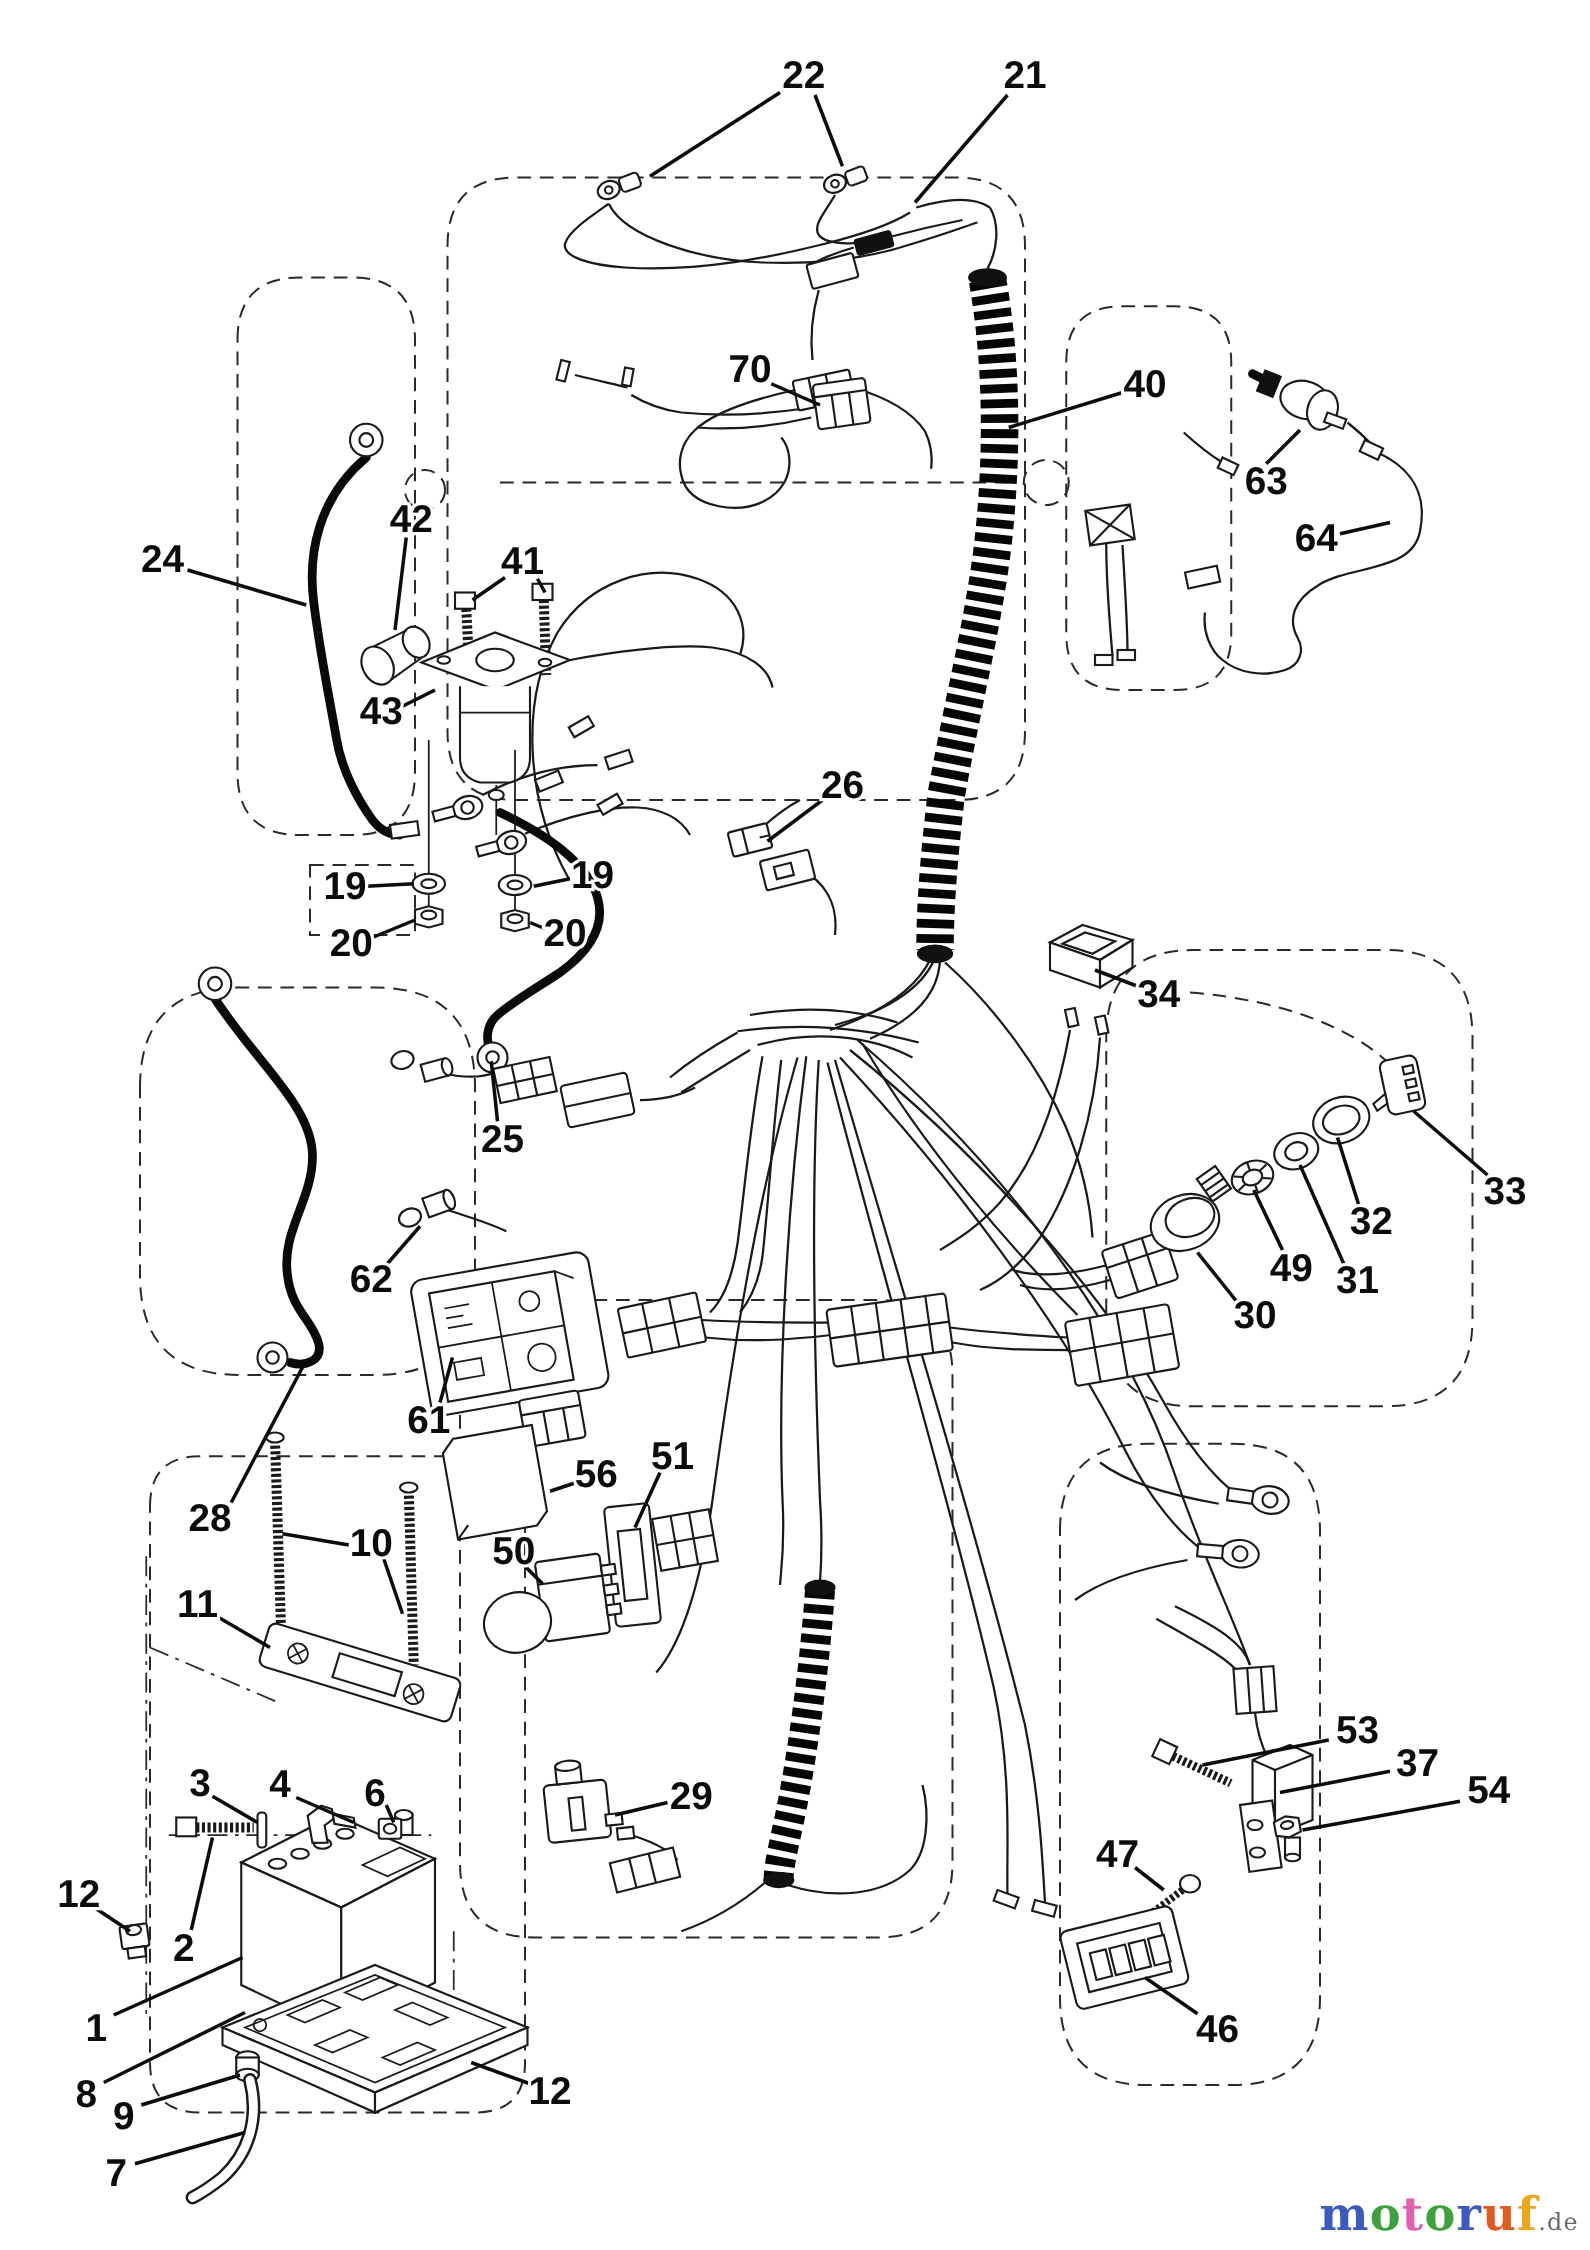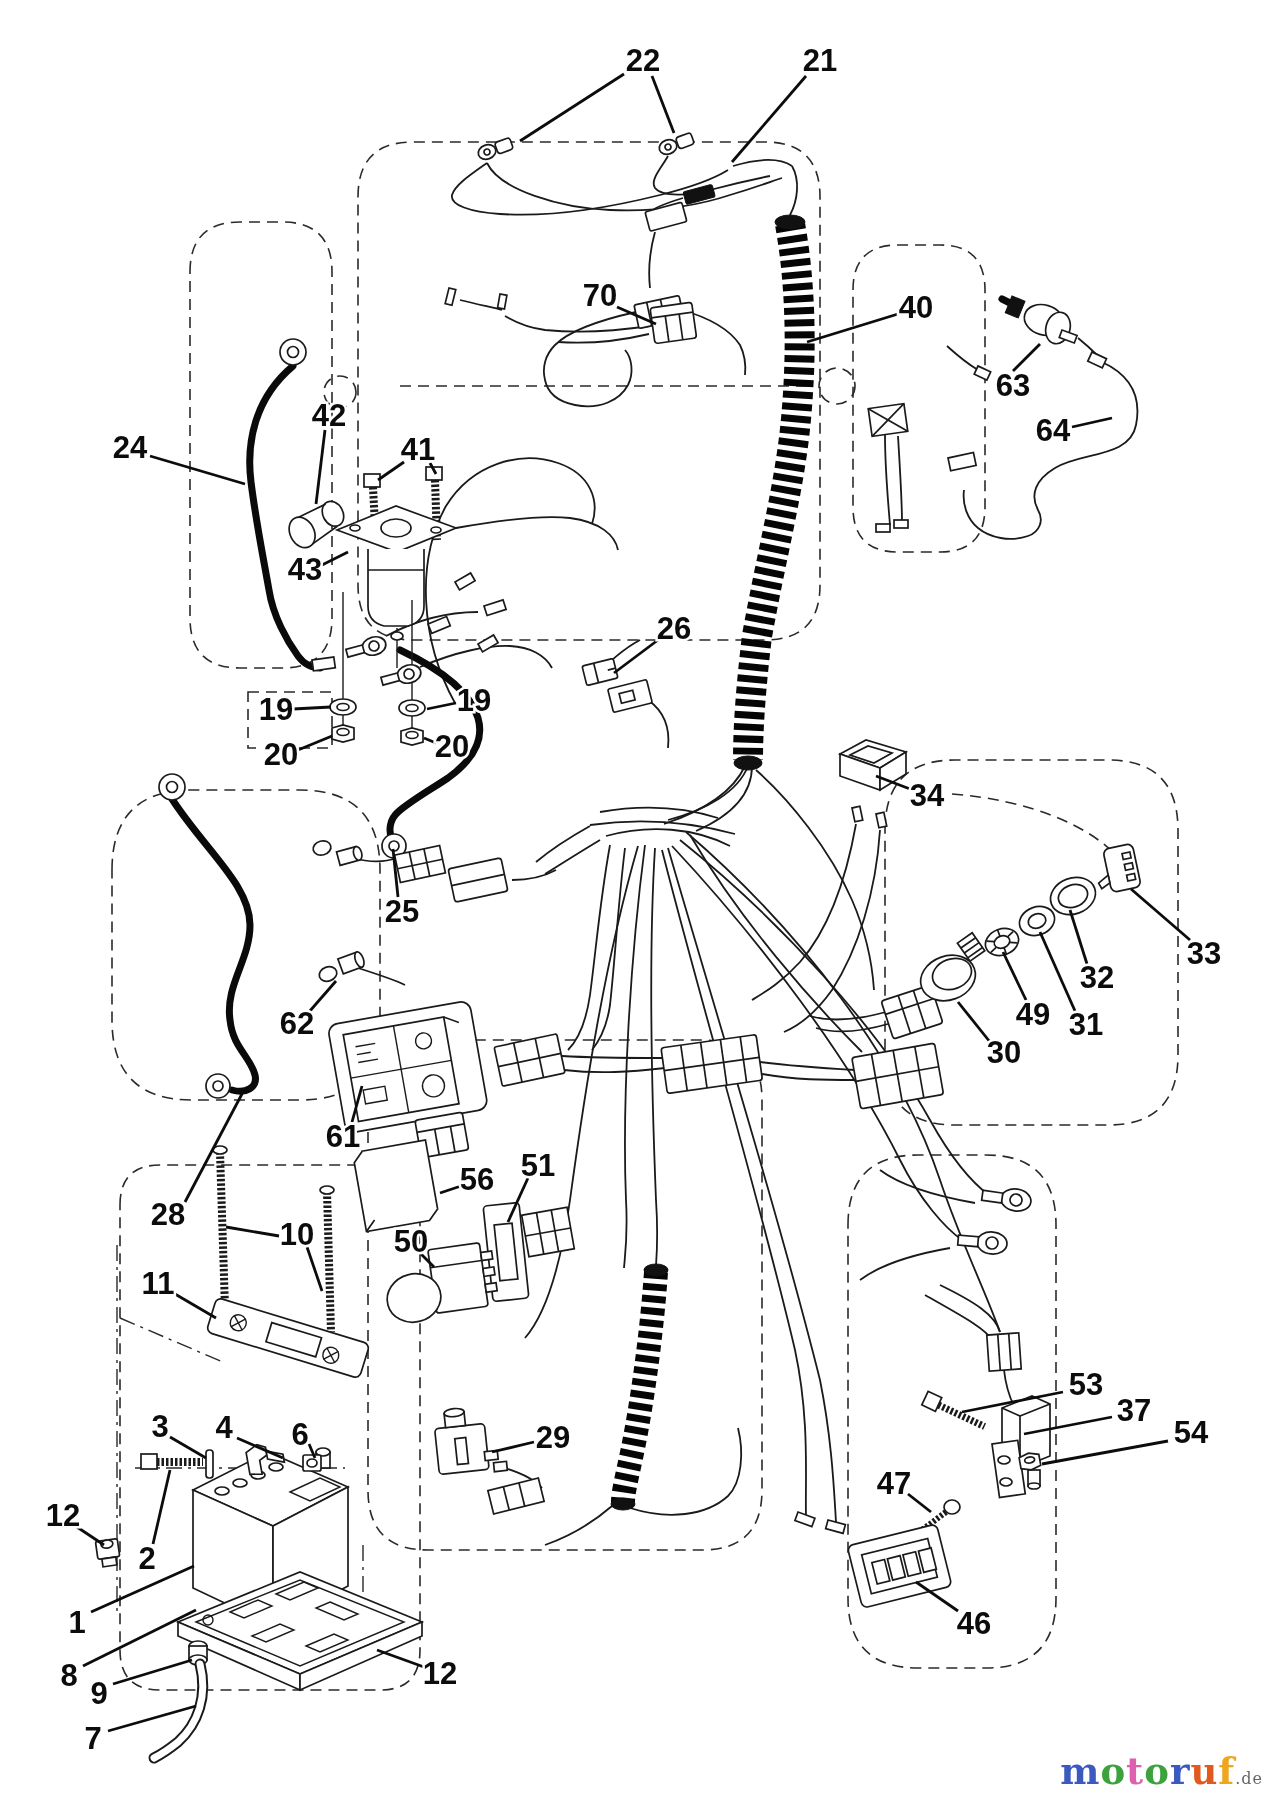--- a/index.html
+++ b/index.html
@@ -15,21 +15,21 @@
   .partline{fill:none;stroke:#1a1a1a;stroke-width:1.4;}
   .darkpart{fill:#111;stroke:#111;}
   .thread{fill:none;stroke:#1a1a1a;stroke-dasharray:2.5 2;}
   .leader{stroke:#0c0c0c;stroke-width:2.8;}
   .callout{font-family:"Liberation Sans",sans-serif;font-weight:bold;font-size:31px;
            fill:#0c0c0c;text-anchor:middle;dominant-baseline:central;
            paint-order:stroke;stroke:#ffffff;stroke-width:5px;}
   .watermark{position:absolute;right:9px;bottom:10px;
              font-family:"DejaVu Serif",serif;font-weight:bold;font-size:37px;
              letter-spacing:1px;line-height:1;user-select:none;}
-  .wm-suffix{font-size:16px;font-weight:normal;}
+  .wm-suffix{font-size:19px;font-weight:normal;}
 </style>
 </head>
 <body>
 
 <div class="stage">
 <svg id="diagram-svg" width="1272" height="1800" viewBox="0 0 1272 1800">
 
   <g>
     <path class="dash" d="M190,272 Q190,222 240,222 L282,222 Q332,222 332,272 L332,618 Q332,668 282,668 L240,668 Q190,668 190,618 Z"></path>
     <path class="dash" d="M358,197 Q358,142 413,142 L765,142 Q820,142 820,197 L820,585 Q820,640 765,640 L413,640 Q358,640 358,585 Z"></path>

